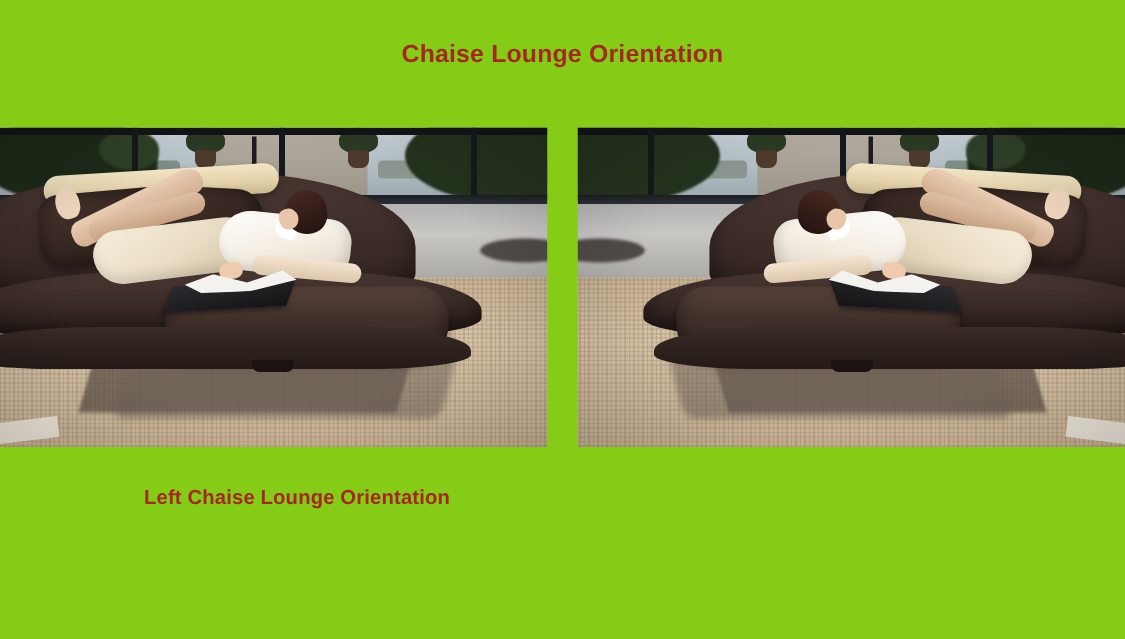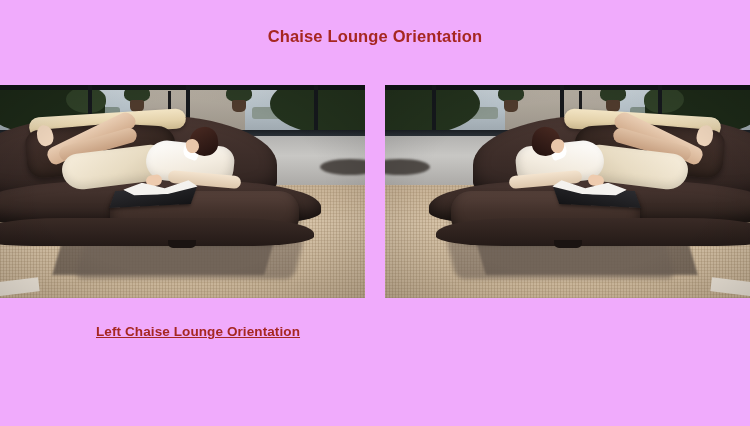--- a/index.html
+++ b/index.html
@@ -12,21 +12,21 @@
     height: 426px;
     background: #ffffff;
     font-family: "Liberation Sans", sans-serif;
     overflow: hidden;
     position: relative;
   }
 
   .page {
     position: absolute;
     inset: 0;
-    background: #f0abfc;
+    background: #84cc16;
   }
 
   
   .page-title {
     position: absolute;
     left: 0;
     top: 26px;
     width: 750px;
     text-align: center;
     font-size: 16.5px;
@@ -409,21 +409,20 @@
   
   .caption {
     position: absolute;
     top: 322px;
     width: 250px;
     font-size: 13.5px;
     font-weight: bold;
     line-height: 19px;
     color: #a62721;
     letter-spacing: .1px;
-    text-decoration: underline;
   }
   .caption-left  { left: 96px;  }
   .caption-right { left: 496px; }
 </style>
 </head>
 <body>
 
 <div class="page">
 
   <div class="page-title">Chaise Lounge Orientation</div>

